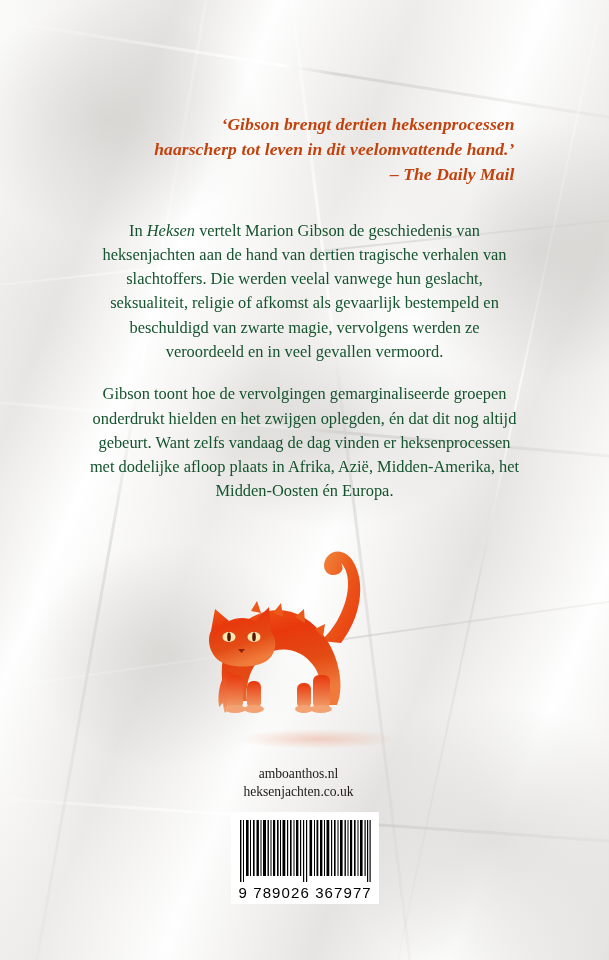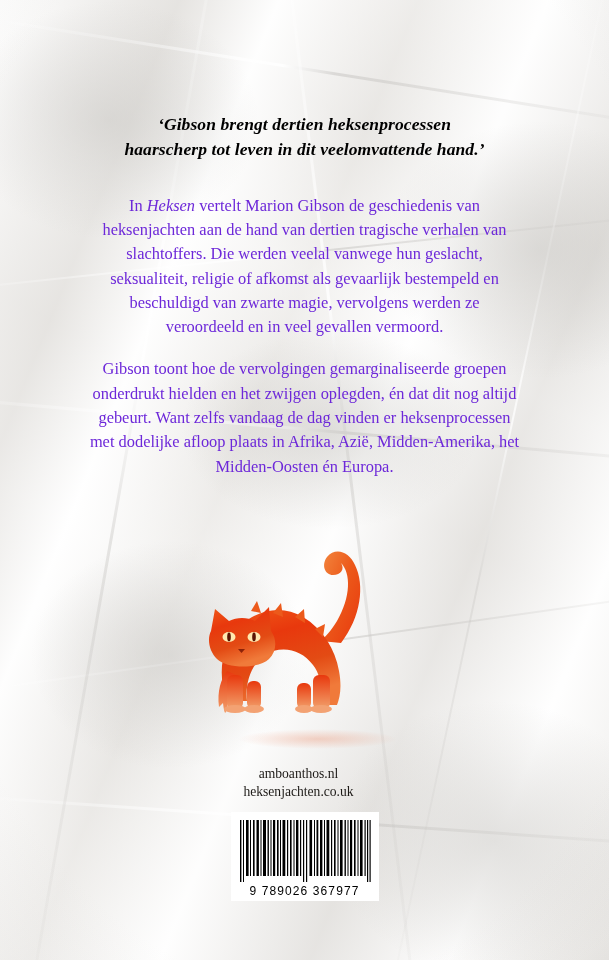--- a/index.html
+++ b/index.html
@@ -54,35 +54,35 @@
     position: absolute;
     inset: 0;
     display: flex;
     flex-direction: column;
     align-items: center;
   }
 
   .quote {
     width: 420px;
     margin-top: 112px;
-    text-align: center;
-    color: #000000;
+    text-align: right;
+    color: #c2410c;
     font-size: 17.5px;
     line-height: 1.42;
     font-style: italic;
     font-weight: bold;
     letter-spacing: 0.1px;
   }
   .quote .line { display: block; white-space: nowrap; }
   .quote .attrib { display: block; white-space: nowrap; }
 
   .blurb {
     width: 432px;
     margin-top: 32px;
-    color: #6d28d9;
+    color: #14532d;
     font-size: 16.4px;
     line-height: 1.48;
     text-align: center;
   }
   .blurb p { margin: 0 0 18px 0; }
   .blurb p:last-child { margin-bottom: 4px; }
   .blurb em { font-style: italic; }
 
   
   .cat-wrap {
@@ -131,21 +131,21 @@
   }
   .barcode-bars {
     height: 62px;
     width: 132px;
     margin: 0 auto;
     display: block;
   }
   .barcode-number {
     text-align: center;
     font-family: "Liberation Sans", sans-serif;
-    font-size: 12px;
+    font-size: 15px;
     letter-spacing: 1.1px;
     color: #000;
     margin-top: 2px;
     white-space: nowrap;
   }
 </style>
 </head>
 <body>
 
 <div id="cover">
@@ -167,20 +167,21 @@
   <div class="shade" style="left:330px; top:700px; width:330px; height:280px;"></div>
   <div class="shade" style="left:180px; top:330px; width:300px; height:200px;"></div>
 
   <div class="vignette"></div>
 
   <div class="content">
 
     <div class="quote">
       <span class="line">‘Gibson brengt dertien heksenprocessen</span>
       <span class="line">haarscherp tot leven in dit veelomvattende hand.’</span>
+      <span class="attrib">– The Daily Mail</span>
     </div>
 
     <div class="blurb">
       <p><span>In </span><em>Heksen</em><span> vertelt Marion Gibson de geschiedenis van heksenjachten aan de hand van dertien tragische verhalen van slachtoffers. Die werden veelal vanwege hun geslacht, seksualiteit, religie of afkomst als gevaarlijk bestempeld en beschuldigd van zwarte magie, vervolgens werden ze veroordeeld en in veel gevallen vermoord.</span></p>
       <p>Gibson toont hoe de vervolgingen gemarginaliseerde groepen onderdrukt hielden en het zwijgen oplegden, én dat dit nog altijd gebeurt. Want zelfs vandaag de dag vinden er heksenprocessen met dodelijke afloop plaats in Afrika, Azië, Midden-Amerika, het Midden-Oosten én Europa.</p>
     </div>
 
   </div>
 
   <div class="cat-wrap">

